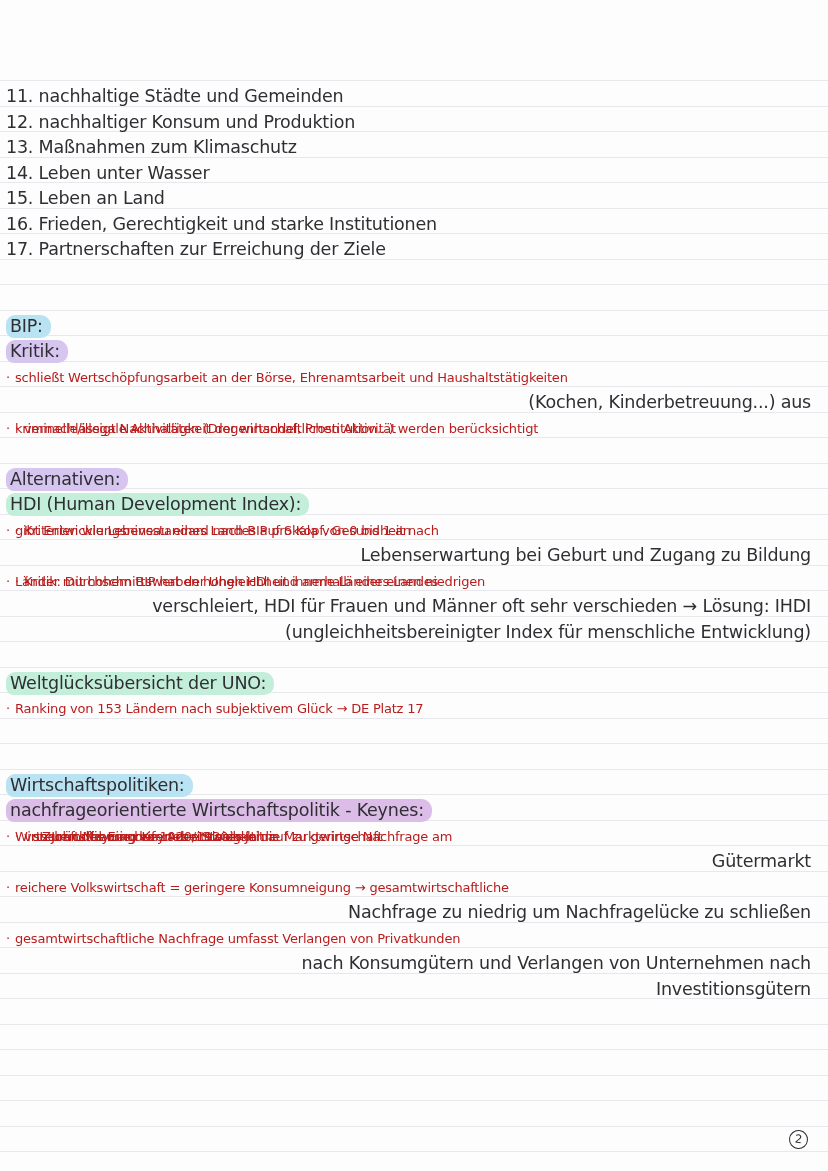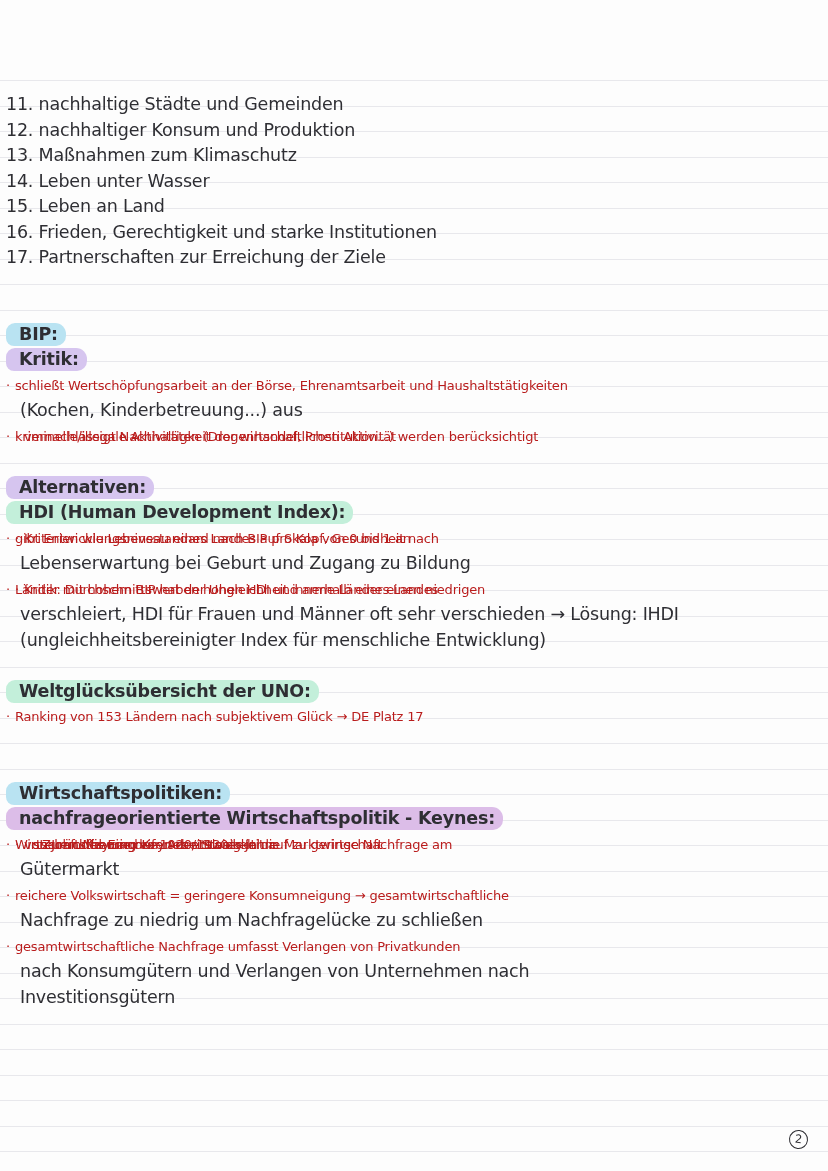--- a/index.html
+++ b/index.html
@@ -30,46 +30,45 @@
       #e8e8ec 24.5px,
       #e8e8ec 25.5px
     );
     pointer-events: none;
   }
   .content {
     position: absolute;
     left: 6px;
     top: 84px;
     right: 17px;
-    margin-top: 8px;
   }
   .line {
     height: 25.5px;
     line-height: 25.5px;
     font-size: 17.5px;
     white-space: nowrap;
     letter-spacing: -0.2px;
   }
   .line.blank {  }
   .line.cont {
     padding-left: 14px;
+    text-align: right;
   }
   .line.item { }
   .bullet {
     display: inline-block;
     width: 9px;
     font-size: 13px;
     color: #b91c1c;
     vertical-align: baseline;
   }
   .txt { }
   .txt.hl {
-    padding: 1px 8px 2px 13px;
+    padding: 1px 8px 2px 4px;
     border-radius: 9px 11px 10px 8px;
-    font-weight: bold;
   }
   .page-num-badge {
     position: absolute;
     right: 20px;
     bottom: 22px;
     width: 17px;
     height: 17px;
     border: 1.6px solid #2e2e33;
     border-radius: 50%;
     font-size: 11.5px;

